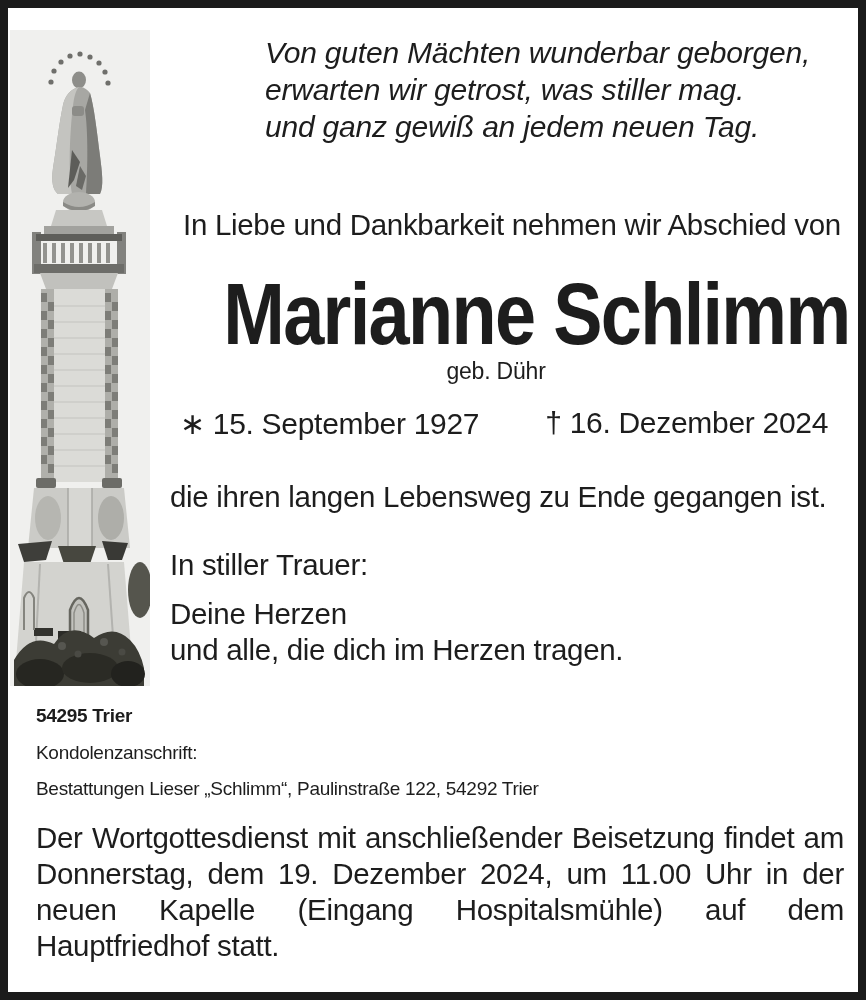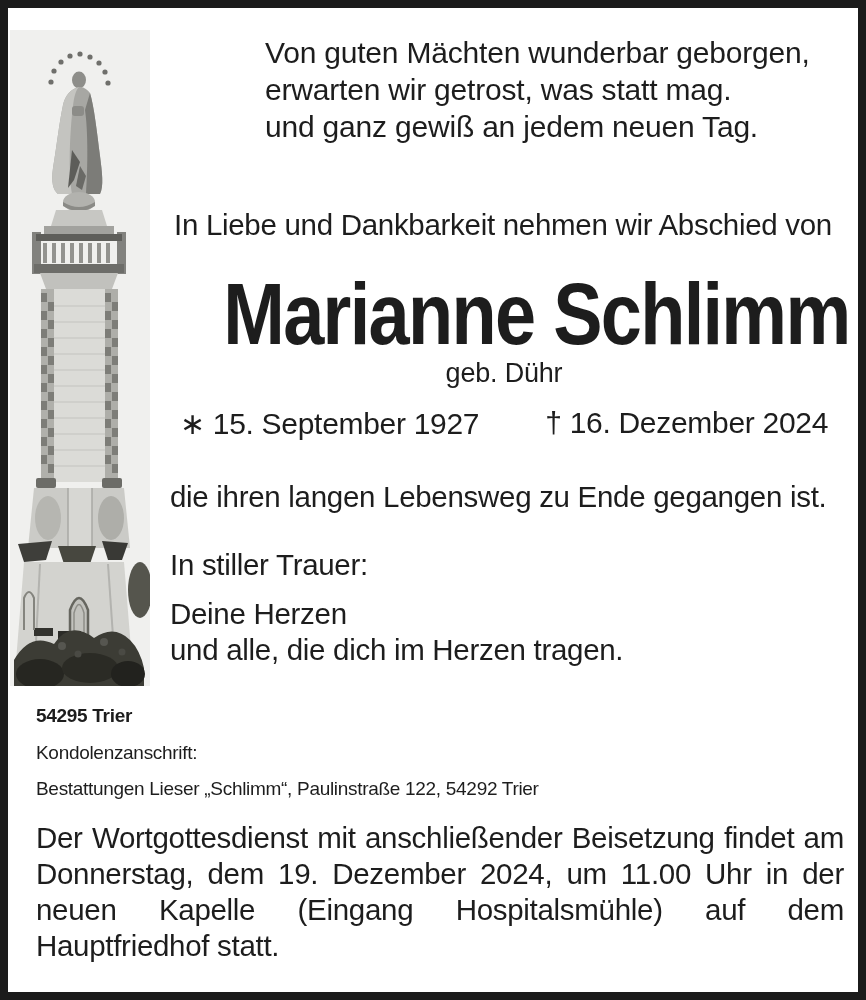--- a/index.html
+++ b/index.html
@@ -16,44 +16,45 @@
   .abs{position:absolute;}
   
   .photo{
     left:2px;top:22px;width:140px;height:656px;
     background:#f0f0ee;
   }
   
   .poem{
     left:257px;top:26px;width:590px;
     font-size:30px;line-height:37px;
+    font-style:italic;
     letter-spacing:-0.2px;
   }
   
   .intro{
-    left:166px;top:200px;width:670px;
+    left:175px;top:200px;width:670px;
     font-size:29.5px;letter-spacing:-0.3px;
   }
   
   .name-wrap{
     left:160px;top:256px;width:672px;height:104px;
     text-align:center;
   }
   .name-wrap .big{
     display:inline-block;
     font-size:87px;font-weight:700;
     letter-spacing:-2px;
     transform:scaleX(0.85);
     transform-origin:50% 50%;
     white-space:nowrap;
   }
   .maiden{
-    left:160px;top:350px;width:672px;
+    left:152px;top:350px;width:672px;
     text-align:center;
-    font-size:27px;letter-spacing:-0.2px;
+    font-size:23px;letter-spacing:-0.2px;
   }
   .dates{
     left:160px;top:398px;width:672px;
     display:flex;justify-content:center;gap:66px;
     font-size:30px;letter-spacing:-0.3px;
   }
   .life{
     left:162px;top:472px;width:680px;
     font-size:29.5px;letter-spacing:-0.3px;
   }
@@ -235,21 +236,21 @@
         <circle cx="52" cy="616" r="4" fill="#565650"></circle>
         <circle cx="94" cy="612" r="4" fill="#565650"></circle>
         <circle cx="68" cy="624" r="3.5" fill="#4a4a44"></circle>
         <circle cx="112" cy="622" r="3.5" fill="#4a4a44"></circle>
       </g>
     </svg>
   </div>
 
   <div class="abs poem">
     <div>Von guten Mächten wunderbar geborgen,</div>
-    <div>erwarten wir getrost, was statt mag.</div>
+    <div>erwarten wir getrost, was stiller mag.</div>
     <div>und ganz gewiß an jedem neuen Tag.</div>
   </div>
 
   <div class="abs intro">In Liebe und Dankbarkeit nehmen wir Abschied von</div>
 
   <div class="abs name-wrap">
     <span class="big">Marianne Schlimm</span>
   </div>
 
   <div class="abs maiden">geb. Dühr</div>

